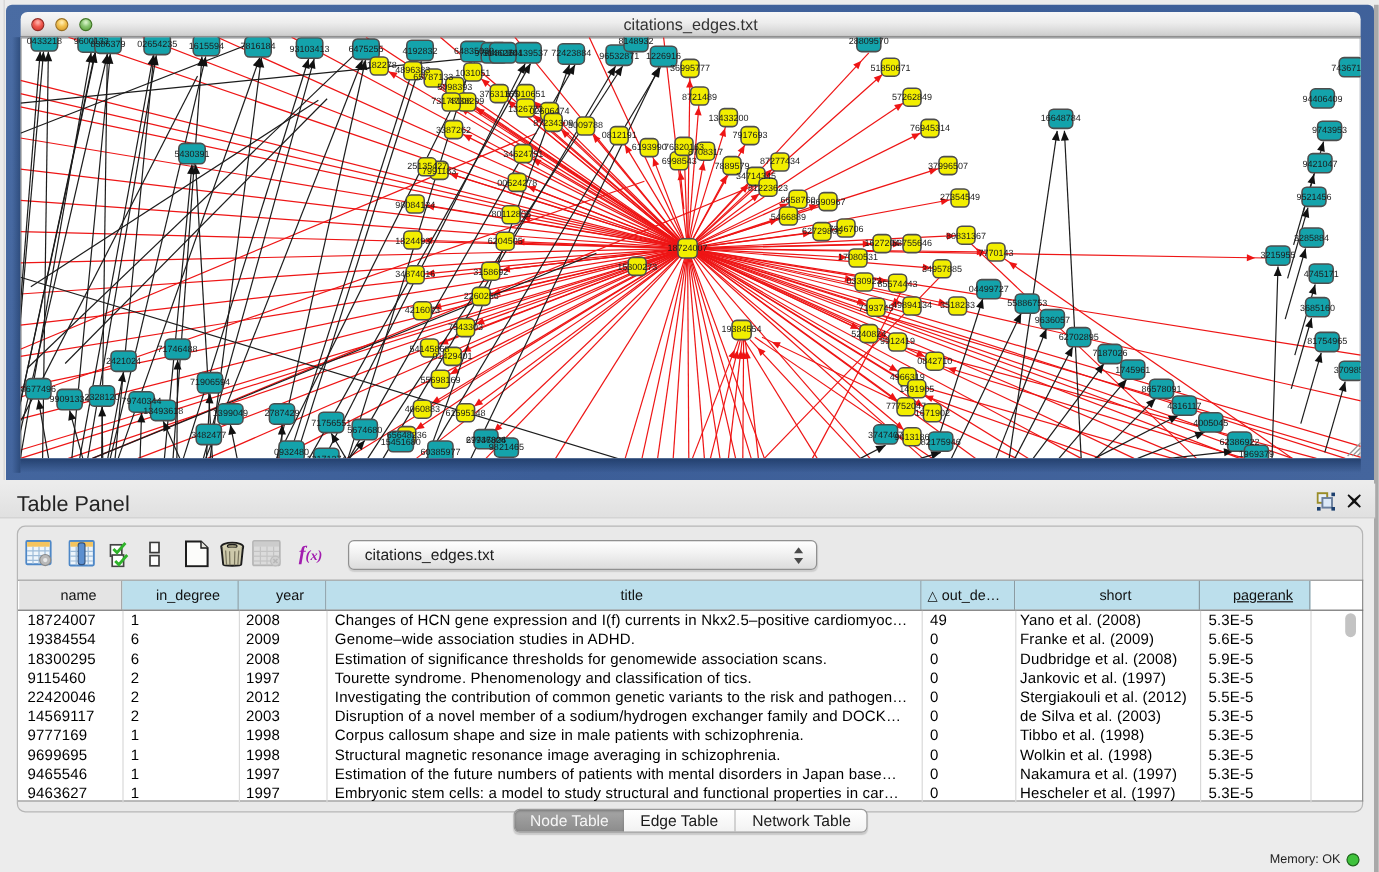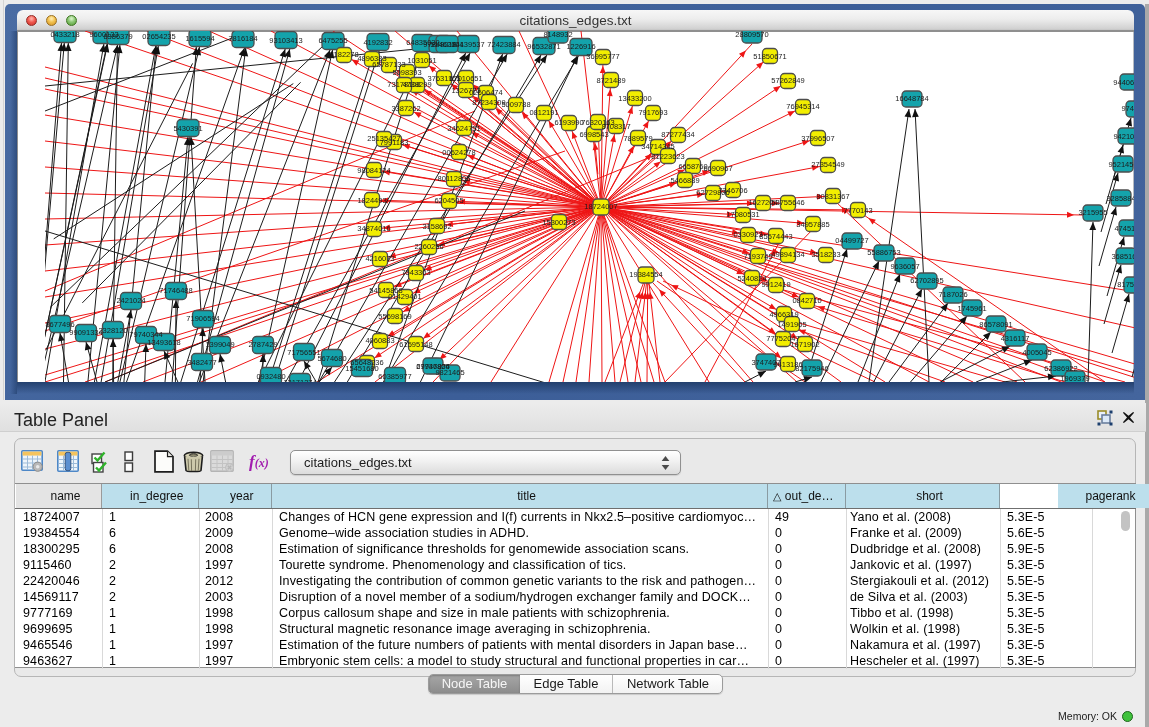--- a/index.html
+++ b/index.html
@@ -13,21 +13,21 @@
   #titlebar { position:absolute; left:12px; top:6px; width:1117px; height:21px;
           background:linear-gradient(#f7f7f7,#ededed 45%,#d2d2d2 92%,#c5c5c5);
           border-radius:6px 6px 0 0; border-bottom:1px solid #8f8f8f;
           text-align:center; font-size:13.5px; color:#333; line-height:21px; }
   .tl { position:absolute; top:5px; width:11px; height:11px; border-radius:50%; }
   .tl.r { left:9px; background:radial-gradient(circle at 50% 30%, #ffaaa2 8%, #ef564c 48%, #cf3a32 90%); border:1px solid #942a24;}
   .tl.y { left:29px; background:radial-gradient(circle at 50% 30%, #ffe9a8 8%, #f2c14e 45%, #d89b2e 90%); border:1px solid #9a6f1f;}
   .tl.g { left:49px; background:radial-gradient(circle at 50% 30%, #d2f0c2 8%, #8ac673 45%, #5da23e 90%); border:1px solid #3f7523;}
   #gcanvas { position:absolute; left:12px; top:27px; width:1117px; height:351px;
           background:#fff; overflow:hidden;
-          box-shadow: inset 1px 1px 0 #8f8f8f, inset -1px 0 0 #b5bac2; padding-left: 28px; }
+          box-shadow: inset 1px 1px 0 #8f8f8f, inset -1px 0 0 #b5bac2; }
   #gframe-shade { position:absolute; left:12px; top:378px; width:1117px; height:12px;
           background:linear-gradient(#1e3a66, rgba(40,70,120,0)); opacity:.85; }
   #gframe-shade2 { position:absolute; left:5px; top:27px; width:7px; height:363px;
           background:linear-gradient(90deg, rgba(30,58,102,0), #1e3a66); opacity:.6; }
 
   
   #rstrip { position:absolute; right:0; top:4px; width:4px; height:723px; background:#a9a9a9; }
 
   
   #tpband { position:absolute; left:0; top:403px; width:1146px; height:29px;
@@ -880,21 +880,21 @@
     </svg>
   </div>
 
   <div id="tablewrap">
 <div class="hdr gray" style="left:1px;width:86px;">name</div>
 <div class="hdr" style="left:87px;width:96.5px;">in_degree</div>
 <div class="hdr" style="left:183.5px;width:73.5px;">year</div>
 <div class="hdr" style="left:257px;width:496px;">title</div>
 <div class="hdr" style="left:753px;width:78px;"></div>
 <div class="hdr" style="left:831px;width:154px;">short</div>
-<div class="hdr" style="left:1043px;width:92px;">pagerank</div>
+<div class="hdr" style="left:985px;width:92px;text-decoration:underline;">pagerank</div>
 <div style="position:absolute;left:758px;top:0;width:72px;height:14px;font-size:12px;line-height:24px;color:#111;"><span style="font-size:11px;">△</span> out_de…</div>
 <div id="hdrline"></div>
 <div class="col-sep" style="left:87px;"></div>
 <div class="col-sep" style="left:183.5px;"></div>
 <div class="col-sep" style="left:257px;"></div>
 <div class="col-sep" style="left:753px;"></div>
 <div class="col-sep" style="left:831px;"></div>
 <div class="col-sep" style="left:985px;"></div>
 <div class="col-sep" style="left:1077px;"></div>
 <div class="row" style="left:0;top:25px;width:1121px;">

